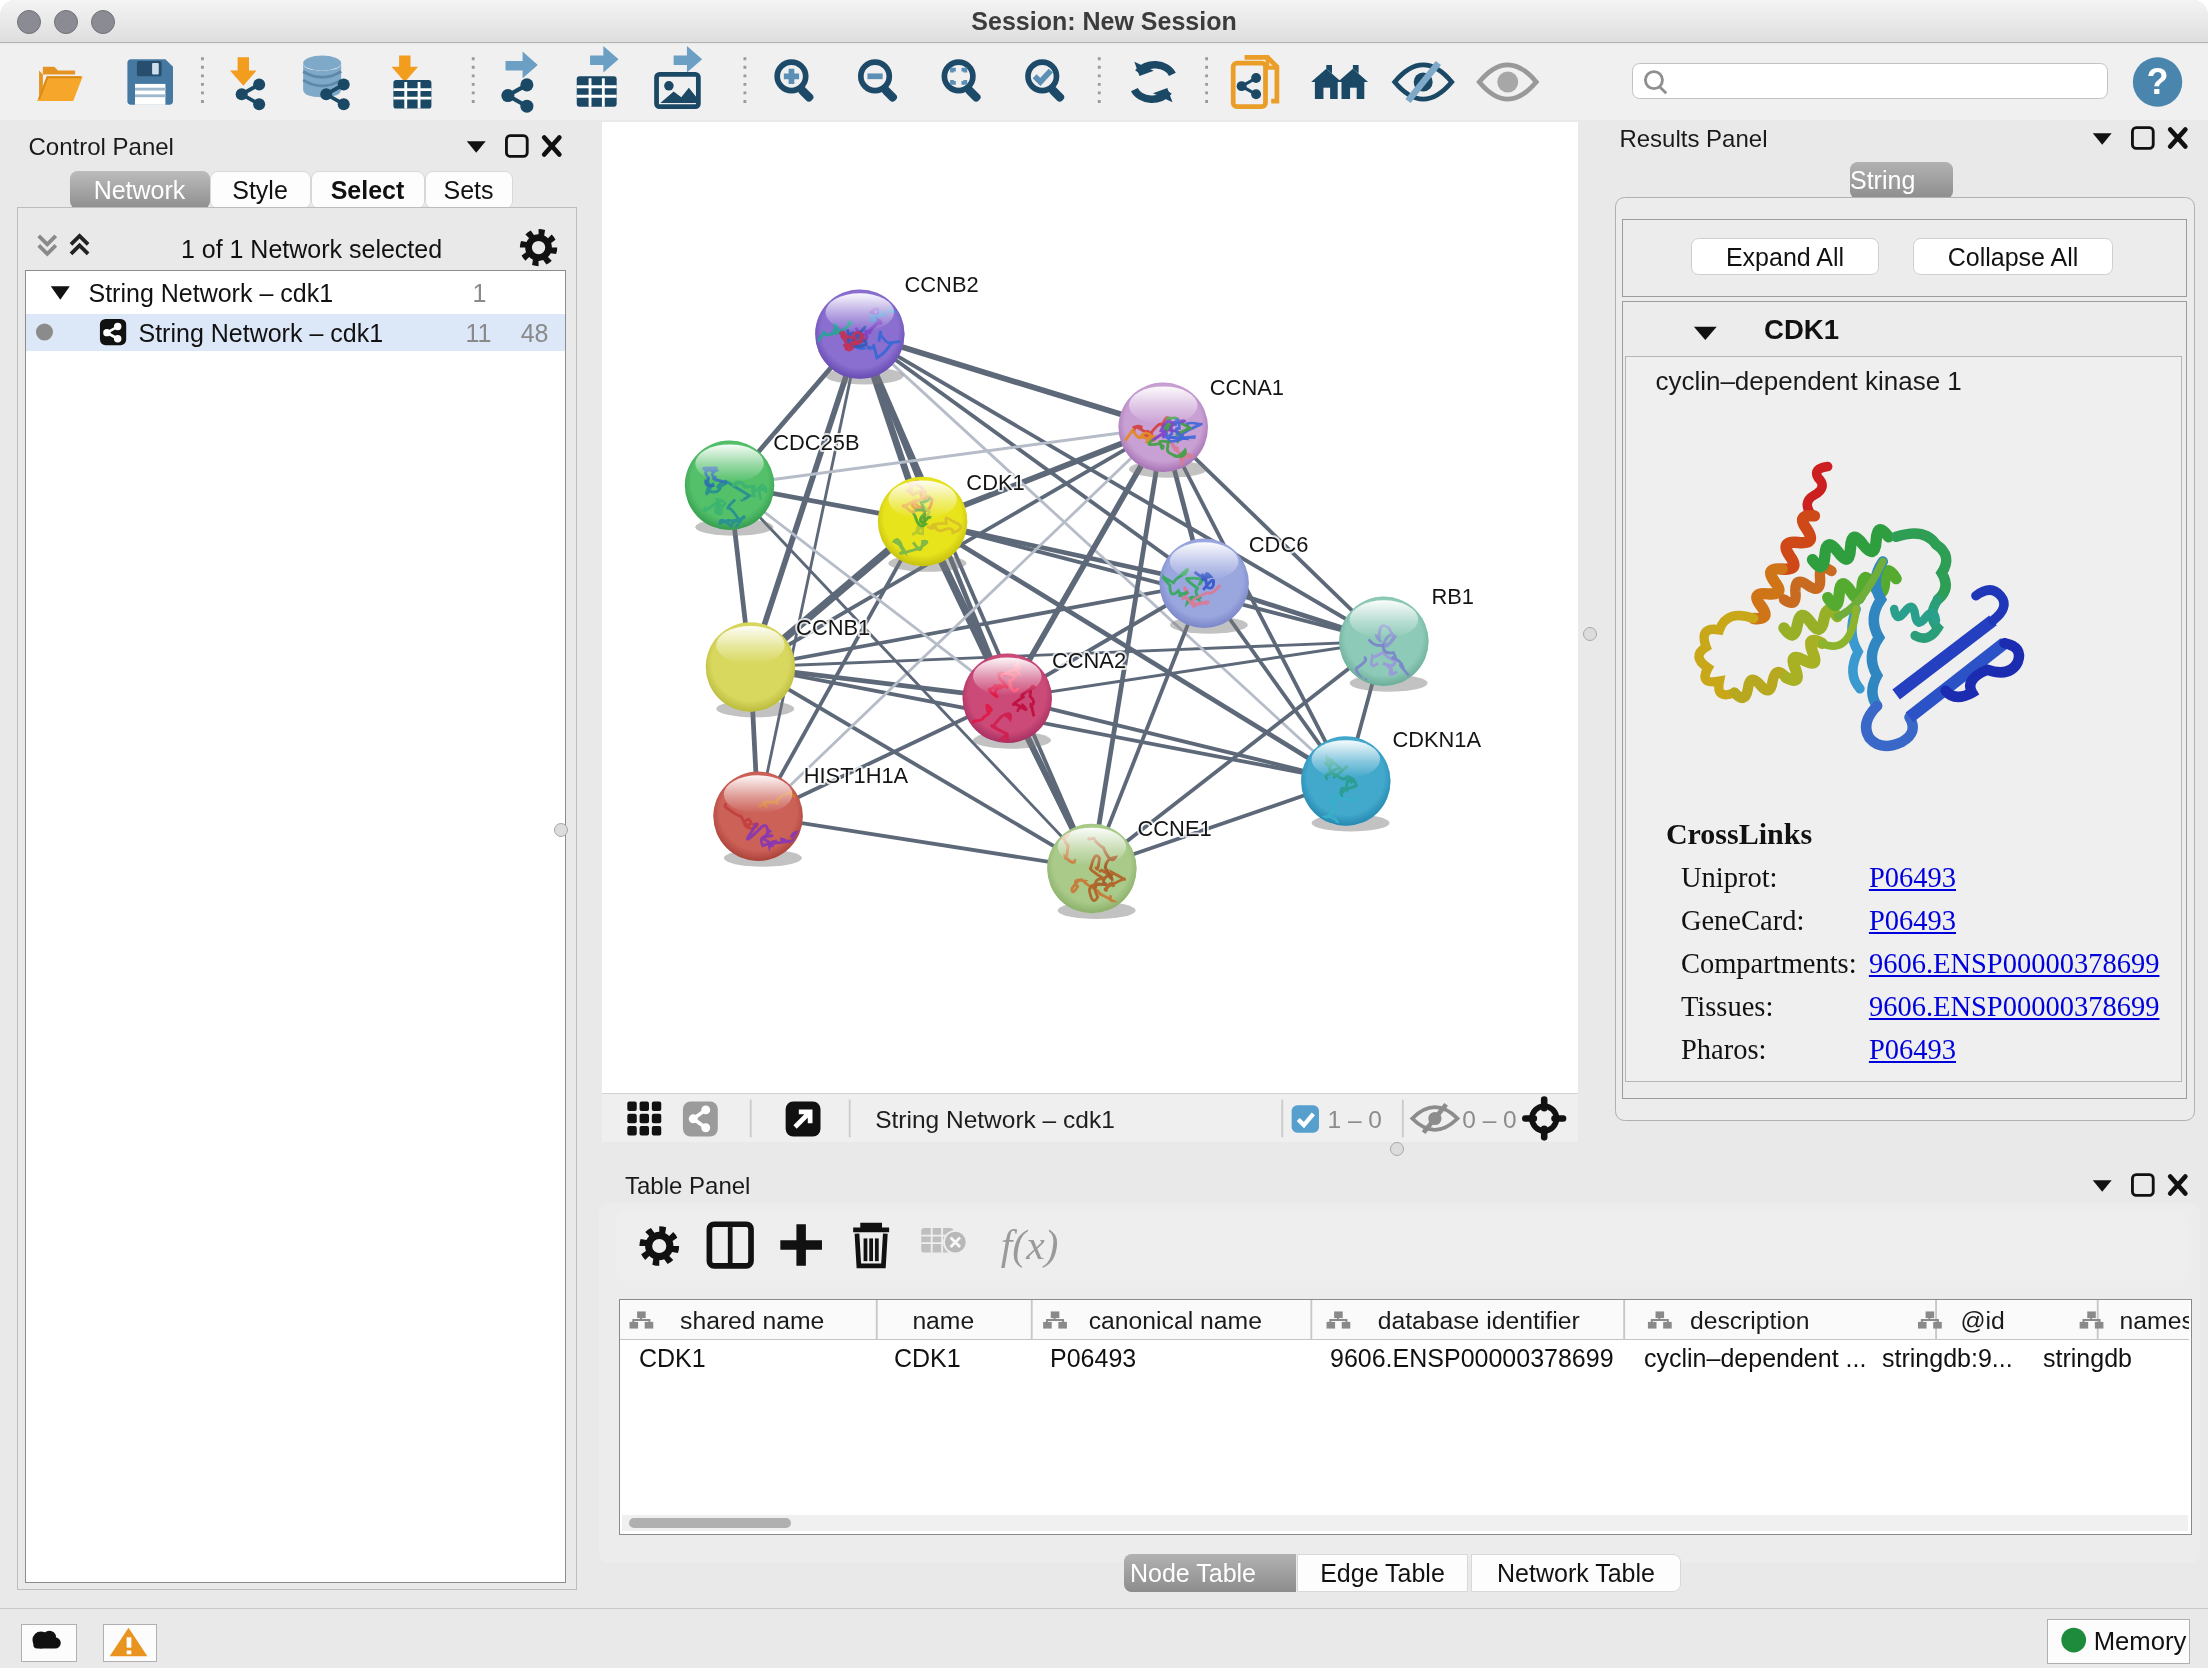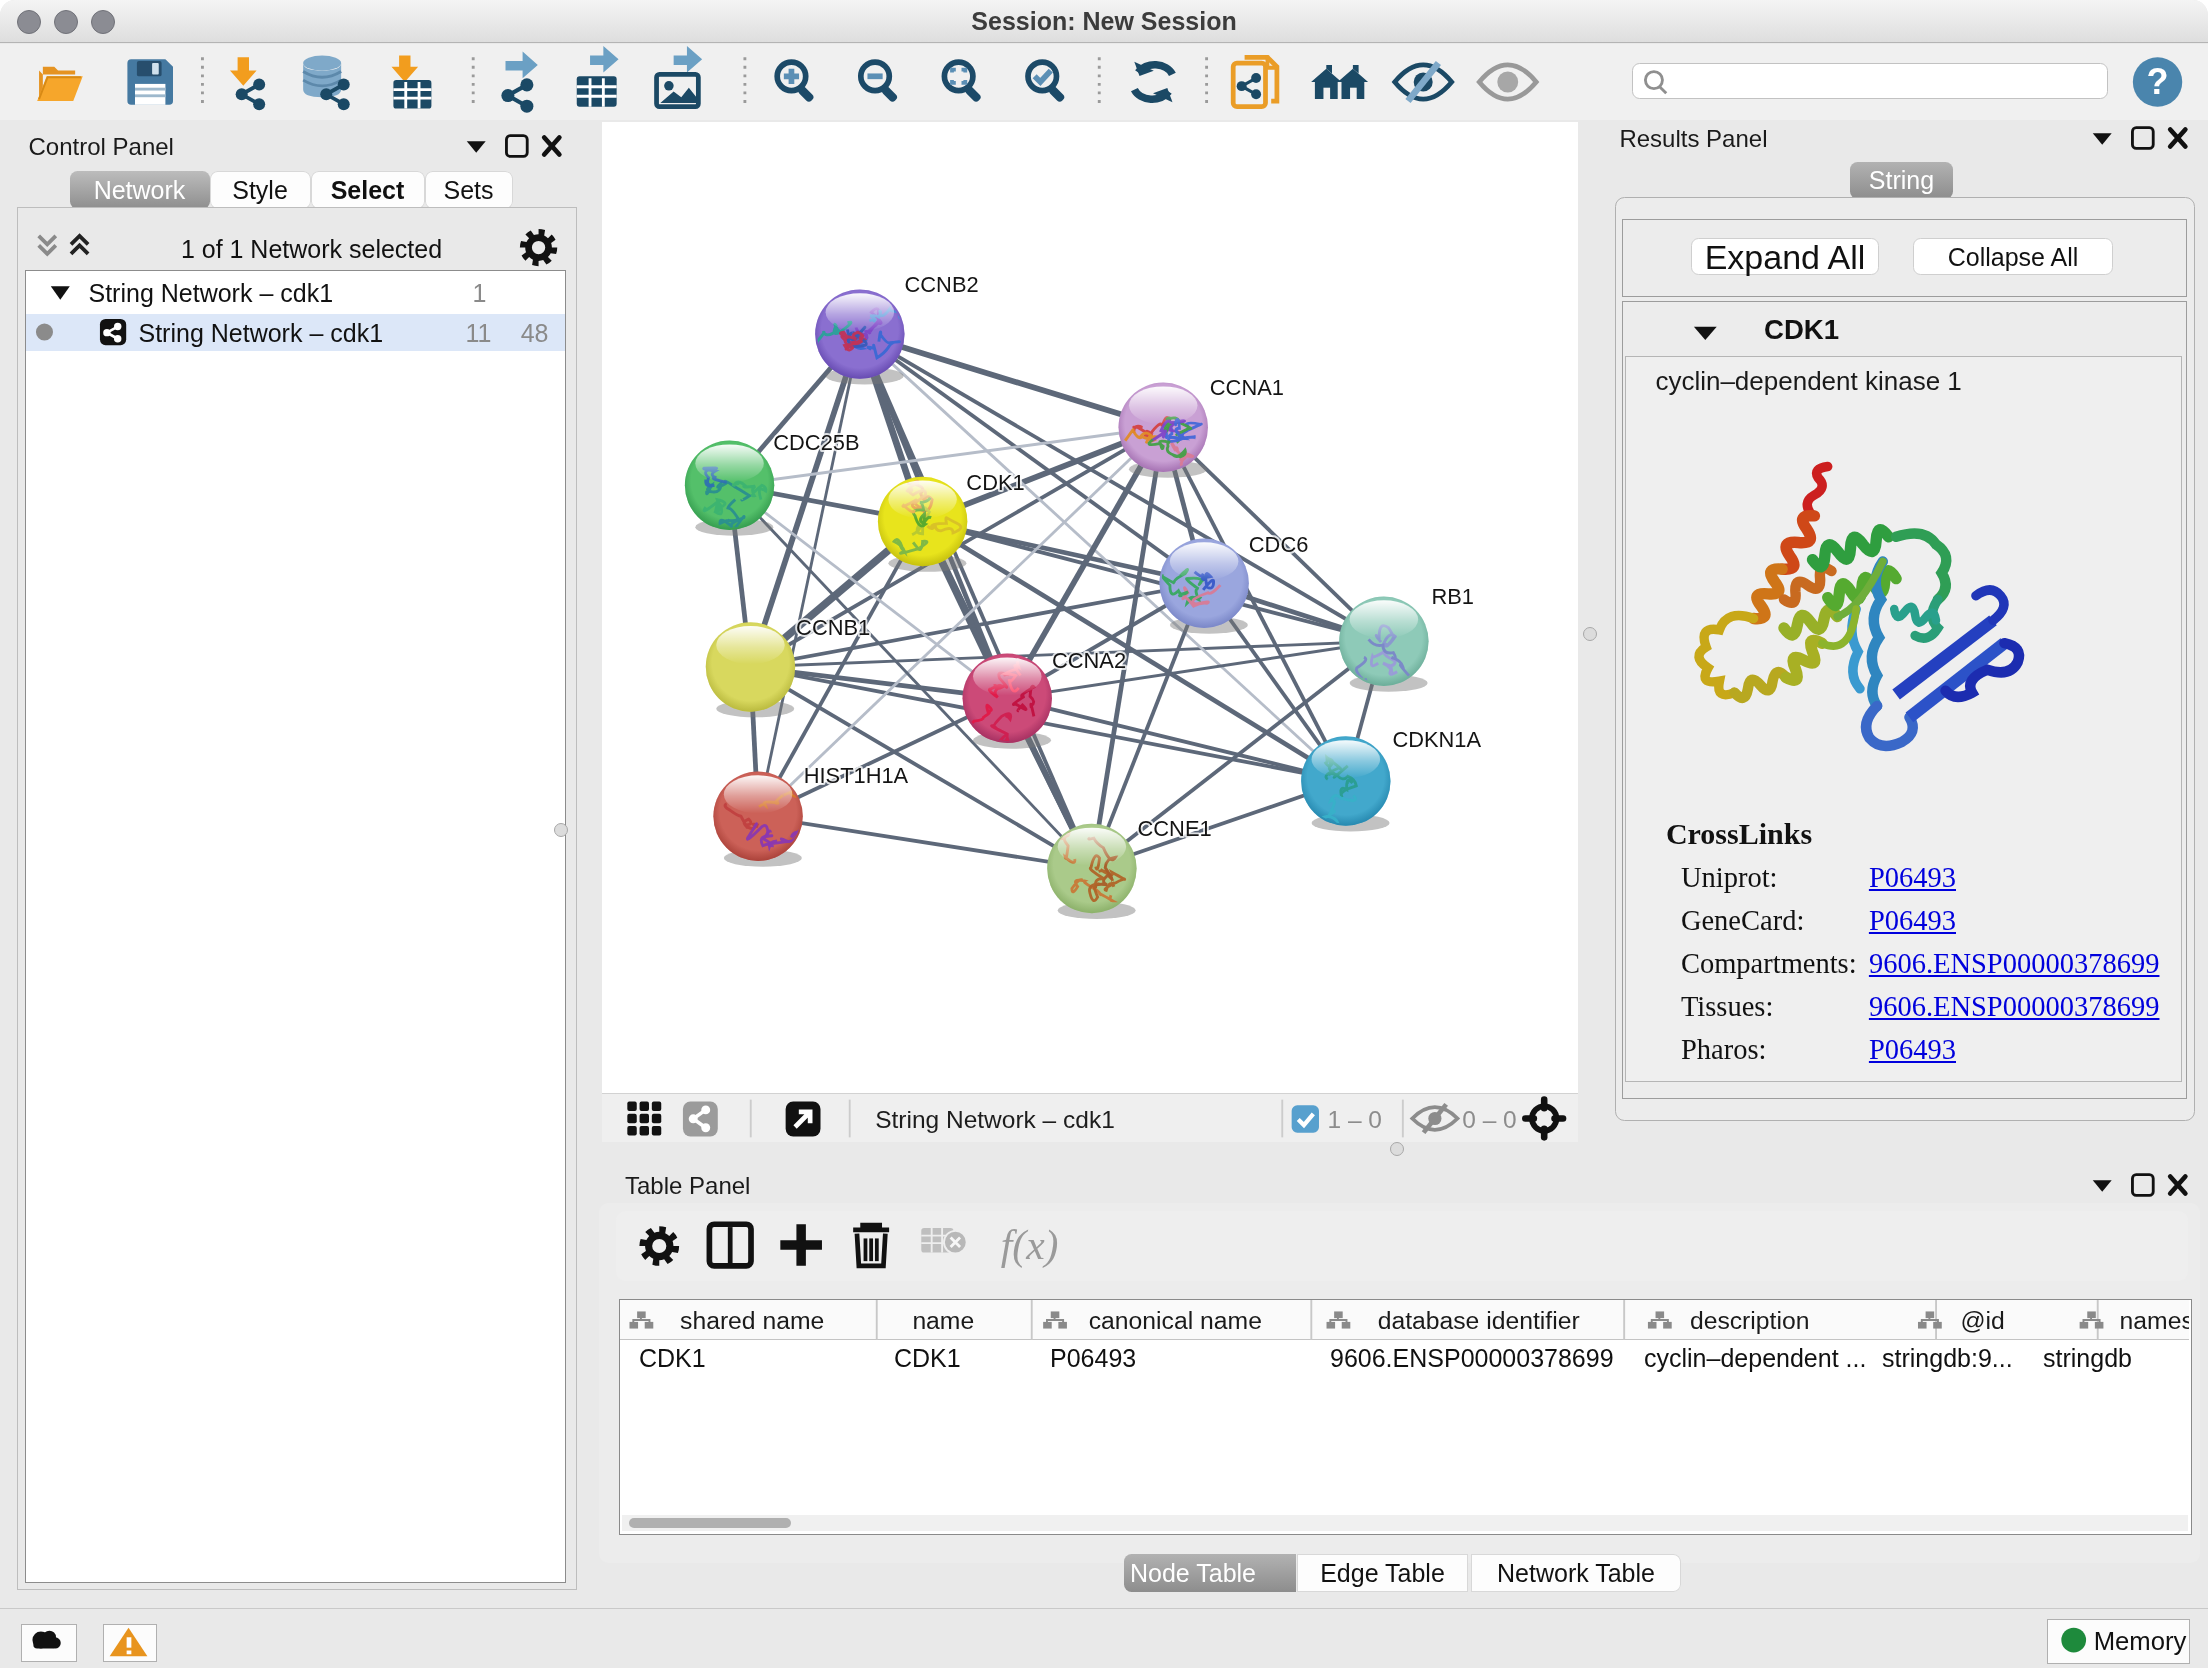--- a/index.html
+++ b/index.html
@@ -606,25 +606,25 @@
   </div>
 
   <div id="rpanel">
     <div class="ptitle" style="position:absolute;left:12.4px;top:4.8px;">Results Panel</div>
     <svg width="114" height="34" style="position:absolute;left:476px;top:1.9px;" viewBox="0 0 120 36">
       <path d="M10 12 L30 12 L20 24 Z" fill="#111"></path>
       <rect x="52" y="6" width="22" height="22" rx="4" fill="none" stroke="#111" stroke-width="3"></rect>
       <path d="M92 8 L108 26 M108 8 L92 26" stroke="#111" stroke-width="5" stroke-linecap="round"></path>
     </svg>
     <div style="position:absolute;left:243px;top:42px;width:103px;height:37px;border-radius:7.6px;
-      background:linear-gradient(#b2b2b2,#8d8d8d);color:#fff;font-size:25px;text-align:center;line-height:37px;">String</div>
+      background:linear-gradient(#b2b2b2,#8d8d8d);color:#fff;font-size:25px;text-align:left;line-height:37px;">String</div>
     <div style="position:absolute;left:7.6px;top:77px;width:580px;height:924px;border:1.4px solid #b0b0b0;border-radius:9.5px;background:#ececec;"></div>
     <div style="position:absolute;left:15px;top:99px;width:565px;height:78px;border:1.4px solid #9c9c9c;background:#ececec;">
       <div style="position:absolute;left:68px;top:18px;width:188px;height:37px;background:#fff;border:1px solid #cfcfcf;border-radius:7.6px;
-        font-size:34px;text-align:center;line-height:36px;color:#111;">Expand All</div>
+        font-size:25px;text-align:center;line-height:36px;color:#111;">Expand All</div>
       <div style="position:absolute;left:290px;top:18px;width:200px;height:37px;background:#fff;border:1px solid #cfcfcf;border-radius:7.6px;
         font-size:25px;text-align:center;line-height:36px;color:#111;">Collapse All</div>
     </div>
     <div style="position:absolute;left:15px;top:181px;width:565px;height:798px;border:1.4px solid #9c9c9c;background:#ececec;">
       <svg width="38" height="28.5" style="position:absolute;left:69px;top:19px;" viewBox="0 0 40 30">
           <path d="M2 6 L26 6 L14 20 Z" fill="#111"></path>
         </svg>
       <span style="position:absolute;left:141px;top:12.4px;font-size:27.6px;font-weight:bold;color:#111;">CDK1</span>
       <div style="position:absolute;left:1.9px;top:54px;width:557px;height:726px;border:1px solid #b5b5b5;background:#efefef;">
         <span style="position:absolute;left:29.5px;top:8.6px;font-size:26px;color:#1a1a1a;">cyclin–dependent kinase 1</span>

